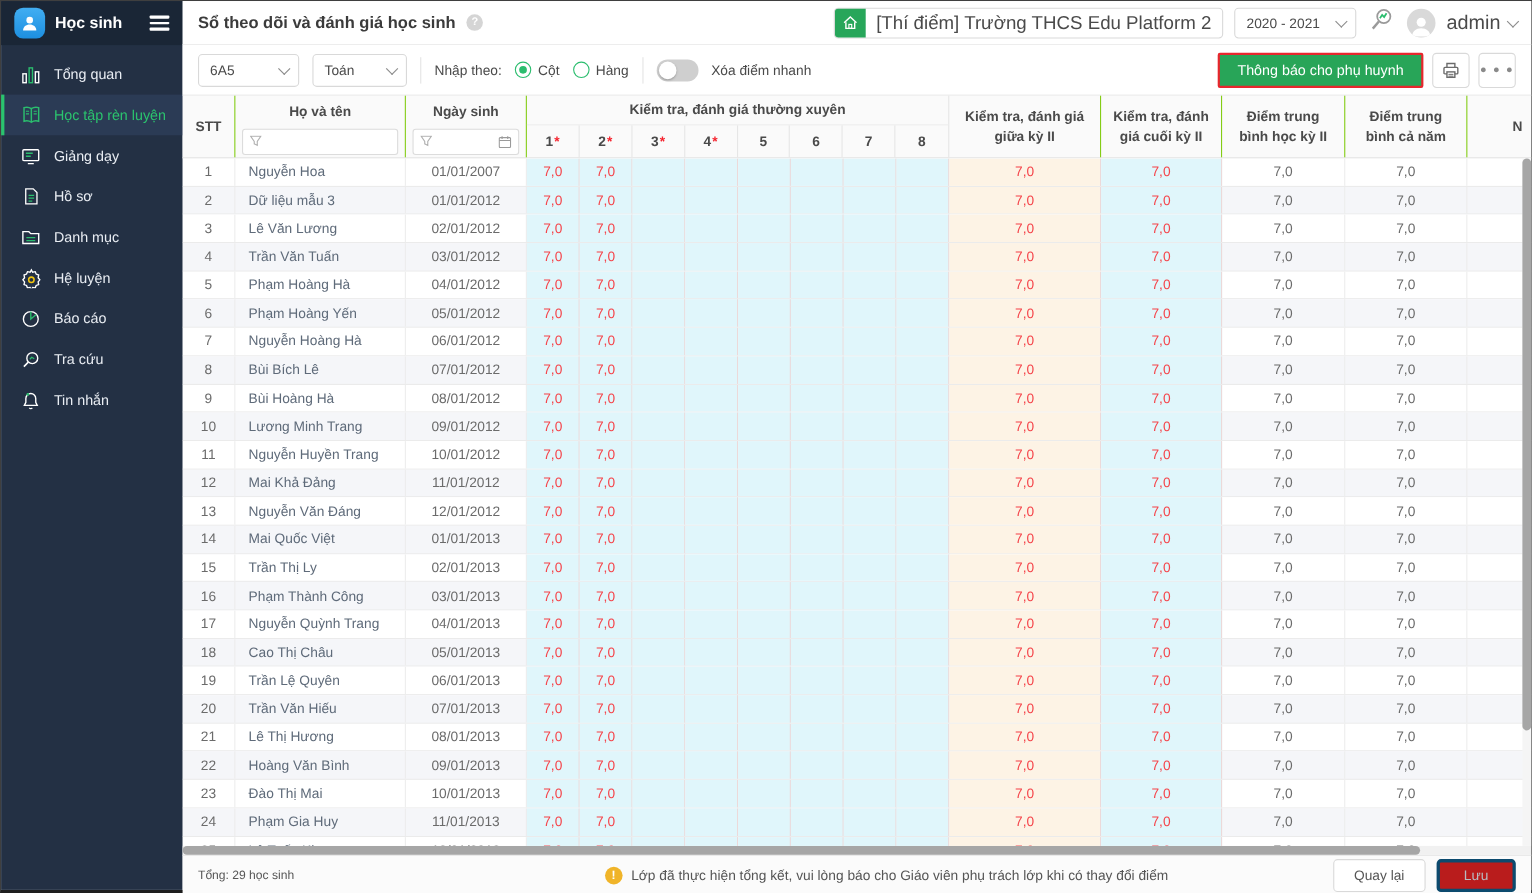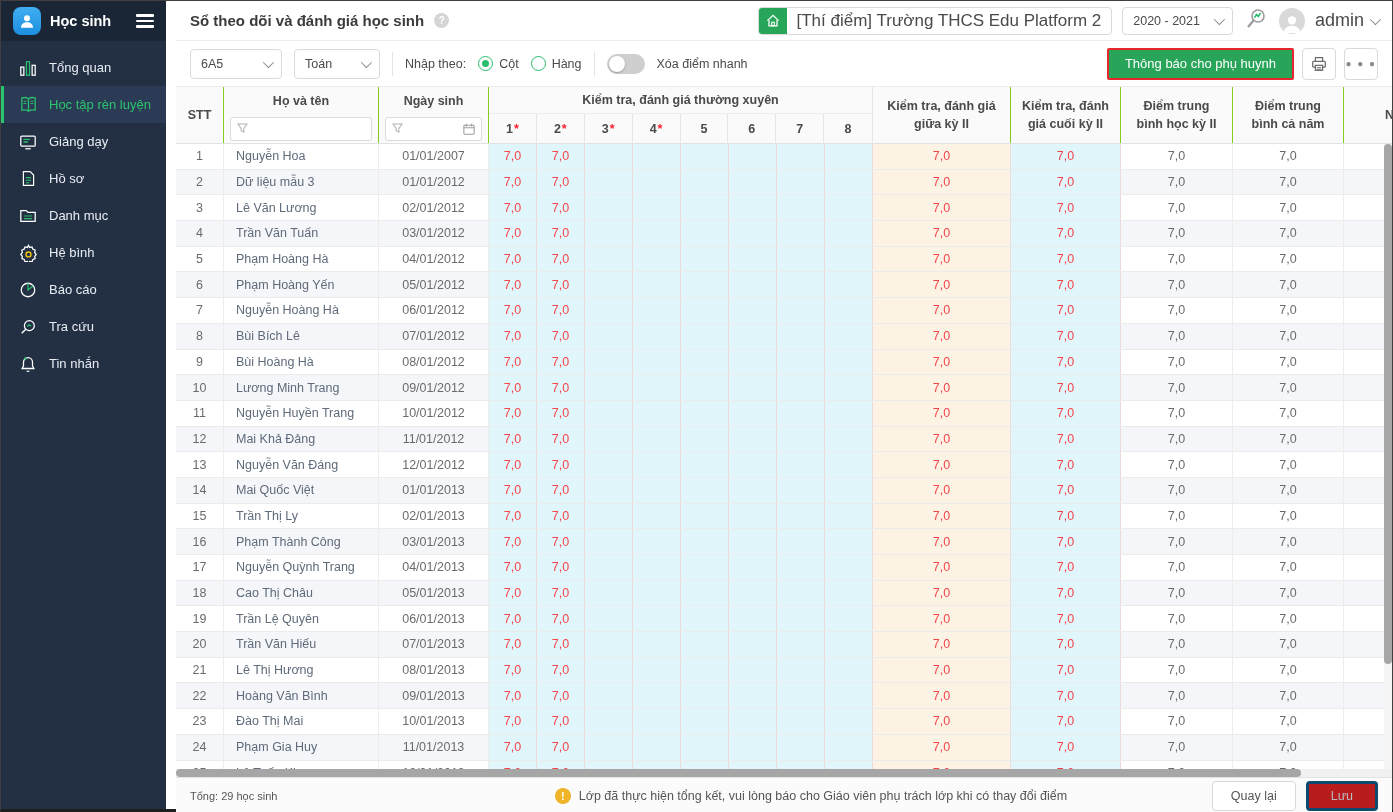--- a/index.html
+++ b/index.html
@@ -13,21 +13,21 @@
   .brand-ic { width:28px; height:28px; border-radius:8px; background:linear-gradient(180deg,#41aef2,#1d8fe0); display:flex; align-items:center; justify-content:center; flex-shrink:0; }
   .sb-title { color:#fff; font-size:14.5px; font-weight:bold; flex:1; }
   .burger { width:18px; display:flex; flex-direction:column; gap:3px; cursor:pointer; }
   .burger i { display:block; height:2.5px; background:#fff; border-radius:1px; }
   .sb-items { padding-top:8px; }
   .sb-item { height:37px; display:flex; align-items:center; gap:11px; padding:0 14px; color:#e9edf3; font-size:13px; cursor:pointer; border-left:3px solid transparent; }
   .sb-item .ic { width:20px; height:20px; display:flex; align-items:center; justify-content:center; flex-shrink:0; }
   .sb-item.active { background:#2b3b55; border-left-color:#2bc46e; color:#2bc46e; }
 
   
-  .main { flex:1; display:flex; flex-direction:column; position:relative; min-width:0;padding-left:10px; }
+  .main { flex:1; display:flex; flex-direction:column; position:relative; min-width:0; }
 
   .topbar { height:40px; background:#fff; border-bottom:1px solid #ededed; display:flex; align-items:center; padding:0 14px; gap:10px; flex-shrink:0; }
   .page-title { font-size:15px; font-weight:bold; color:#3b3b3b; }
   .help-dot { width:15px; height:15px; border-radius:50%; background:#d5d5d5; color:#fff; font-size:10px; display:flex; align-items:center; justify-content:center; font-weight:bold; }
   .tb-right { margin-left:auto; display:flex; align-items:center; gap:10px; }
   .school-box { height:28px; border:1px solid #d9d9d9; border-radius:4px; display:flex; align-items:center; overflow:hidden; }
   .school-ic { width:28px; height:28px; background:#27a65a; display:flex; align-items:center; justify-content:center; }
   .school-name { padding:0 10px; font-size:17px; color:#4a4a4a; }
   .year-box { height:28px; border:1px solid #d9d9d9; border-radius:4px; display:flex; align-items:center; gap:14px; padding:0 10px; font-size:12.5px; color:#4a4a4a; cursor:pointer; }
   .chev { width:8px; height:8px; border-right:1.6px solid #8b8b8b; border-bottom:1.6px solid #8b8b8b; transform:rotate(45deg) translateY(-2px); }
@@ -164,21 +164,21 @@
           </span>
         <span>Danh mục</span>
       </div>
       <div class="sb-item">
         <span class="ic">
             <svg width="19" height="19" viewBox="0 0 20 20">
               <path d="M10 2.5l1.2 2.2 2.5-.5.9 2.3 2.4.9-.5 2.6 1.6 2-1.6 2 .5 2.5-2.4.9-.9 2.4-2.5-.5-1.2 2.2-1.2-2.2-2.5.5-.9-2.4-2.4-.9.5-2.5-1.6-2 1.6-2-.5-2.6 2.4-.9.9-2.3 2.5.5z" fill="none" stroke="#fff" stroke-width="1.3"></path>
               <circle cx="10" cy="12" r="2.6" fill="none" stroke="#f1c40f" stroke-width="1.5"></circle>
             </svg>
           </span>
-        <span>Hệ bình</span>
+        <span>Hệ luyện</span>
       </div>
       <div class="sb-item">
         <span class="ic">
             <svg width="18" height="18" viewBox="0 0 20 20">
               <circle cx="10" cy="10" r="7.5" fill="none" stroke="#fff" stroke-width="1.4"></circle>
               <path d="M10 2.5V10l5.5-4.5" fill="none" stroke="#2bbd6e" stroke-width="1.4"></path>
             </svg>
           </span>
         <span>Báo cáo</span>
       </div>

